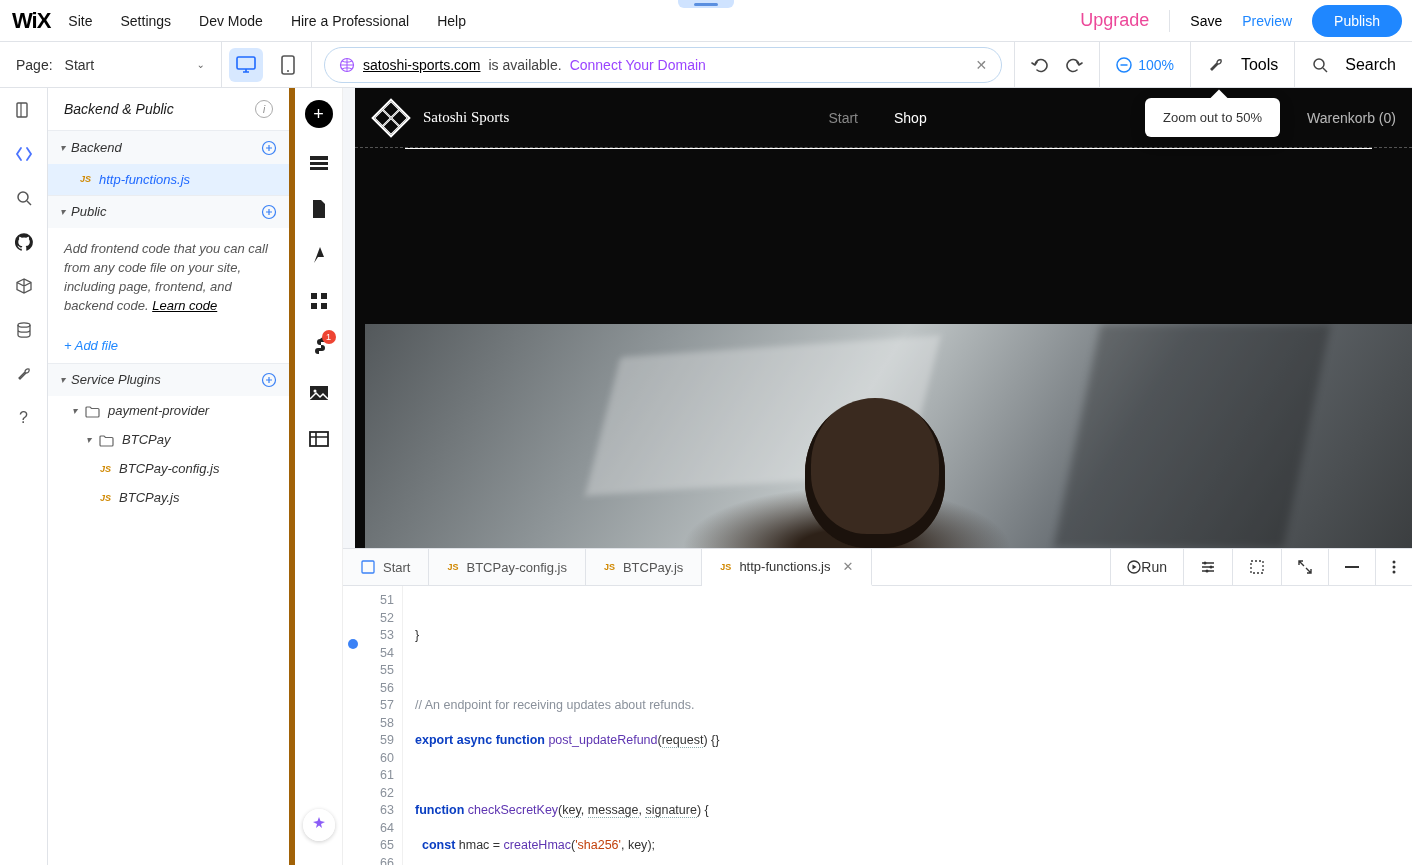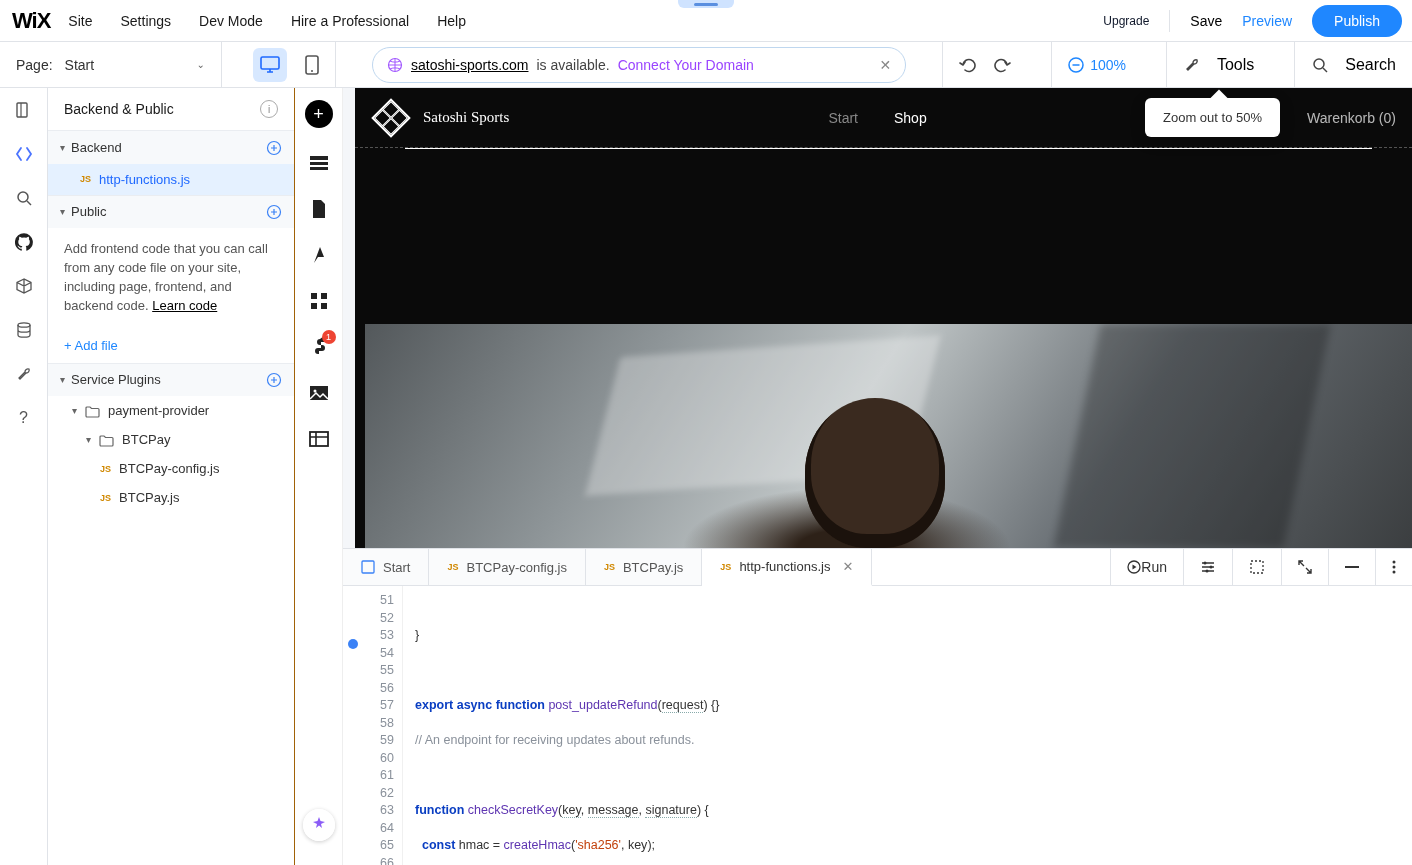--- a/index.html
+++ b/index.html
@@ -1,47 +1,47 @@
 <!DOCTYPE html>
 <html><head>
 <meta charset="utf-8">
 <style>
 * { margin:0; padding:0; box-sizing:border-box; font-family:"Helvetica Neue",Helvetica,Arial,sans-serif; }
 body { width:1412px; height:865px; background:#fff; overflow:hidden; position:relative; }
 .top-bar { height:42px; border-bottom:1px solid #e0e3e8; display:flex; align-items:center; padding:0 10px; }
 .logo { font-family:Arial Black,sans-serif; font-size:22px; font-weight:900; letter-spacing:-1px; margin:0 18px 0 2px; color:#000; }
 .top-menu { display:flex; gap:28px; font-size:14px; color:#1a1a1a; }
 .top-right { margin-left:auto; display:flex; align-items:center; gap:20px; }
-.upgrade { color:#0f172a; font-size:12px;margin-left:32px; }
+.upgrade { color:#ec4899; font-size:18px;margin-left:32px; }
 .save { color:#000; font-size:14px; }
 .preview { color:#1f87ff; font-size:14px; }
 .publish { background:#1f87ff; color:#fff; border-radius:20px; padding:8px 22px; font-size:14px; }
 .divider-v { width:1px; height:22px; background:#e0e3e8; }
 
-.second-bar { height:46px; border-bottom:1px solid #e0e3e8; display:flex; align-items:center;gap:24px; }
+.second-bar { height:46px; border-bottom:1px solid #e0e3e8; display:flex; align-items:center; }
 .page-sel { display:flex; align-items:center; gap:12px; padding:0 16px; width:222px; border-right:1px solid #e0e3e8; height:100%; font-size:14px; color:#333; }
 .device-toggle { display:flex; align-items:center; justify-content:center; width:90px; border-right:1px solid #e0e3e8; height:100%; gap:8px; }
 .dev-btn { width:34px; height:34px; border-radius:6px; display:flex; align-items:center; justify-content:center; }
 .dev-btn.active { background:#d7e8ff; }
 .domain-bar { flex:1; display:flex; align-items:center; padding:0 12px; }
 .domain-pill { flex:1; max-width:680px; height:36px; border:1px solid #bfd7ef; border-radius:20px; display:flex; align-items:center; padding:0 14px; font-size:14px; gap:8px; }
 .domain-pill .underlined { text-decoration:underline; color:#000; font-weight:500; }
 .domain-pill .avail { color:#444; }
 .domain-pill .connect { color:#9a44ff; }
 .domain-pill .close { margin-left:auto; color:#888; }
 .tb-group { display:flex; align-items:center; height:100%; border-left:1px solid #e0e3e8; padding:0 16px; gap:16px; }
 .undo-redo svg,.tb-icon svg { display:block; }
 .zoom-group { color:#1f87ff; display:flex; align-items:center; gap:6px; font-size:14px; }
 
 .workspace { display:flex; height:calc(100% - 88px); }
 .rail { width:48px; border-right:1px solid #e0e3e8; background:#fff; display:flex; flex-direction:column; align-items:center; padding-top:12px; gap:24px; color:#333; }
 .rail-item { width:20px; height:20px; display:flex; align-items:center; justify-content:center; }
 .rail-item.active { color:#4b74ff; }
 
-.side-panel { width:247px; border-right:1px solid #a16207; background:#fff; overflow:auto; font-size:14px; color:#333; }
+.side-panel { width:247px; border-right:6px solid #a16207; background:#fff; overflow:auto; font-size:14px; color:#333;font-style:italic; }
 .panel-title { padding:12px 16px; font-weight:500; color:#1a1a1a; display:flex; align-items:center; justify-content:space-between; }
 .panel-section { border-top:1px solid #eaedf1; }
 .section-header { background:#f7f9fb; padding:8px 12px; display:flex; align-items:center; gap:6px; font-size:13px; color:#333; position:relative; }
 .section-header .plus-circle { margin-left:auto; color:#3b82f6; }
 .file-row { padding:8px 16px 8px 32px; display:flex; align-items:center; gap:8px; font-size:13px; }
 .file-row.active { background:#e5f1ff; color:#1f69ff; }
 .file-row .js-chip { background:none; color:#d08800; font-size:9px; font-weight:700; }
 .public-note { padding:12px 16px; font-size:13px; color:#555; line-height:1.45; }
 .public-note a { color:#000; text-decoration:underline; }
 .addfile { padding:10px 16px; color:#1f87ff; font-size:13px; }
@@ -465,22 +465,22 @@
             <div>62</div>
             <div>63</div>
             <div>64</div>
             <div>65</div>
             <div>66</div>
           </div>
         <div class="code">
 
 <span class="ln"><span>}</span></span>
 <span class="ln"></span>
+<span class="ln"><span class="cm">// An endpoint for receiving updates about refunds.</span></span>
 <span class="ln"><span class="kw">export</span> <span class="kw">async</span> <span class="kw">function</span> <span class="fn">post_updateRefund</span>(<span class="param">request</span><span>) {}</span></span>
-<span class="ln"><span class="cm">// An endpoint for receiving updates about refunds.</span></span>
 <span class="ln"></span>
 <span class="ln"><span class="kw">function</span> <span class="fn">checkSecretKey</span>(<span class="param">key</span>, <span class="param">message</span>, <span class="param">signature</span><span>) {</span></span>
 <span class="ln">  <span class="kw">const</span> <span>hmac</span><span> = </span><span class="fn">createHmac</span>(<span class="s">'sha256'</span>, <span>key</span><span>);</span></span>
 
 
 
 
 
 
 

